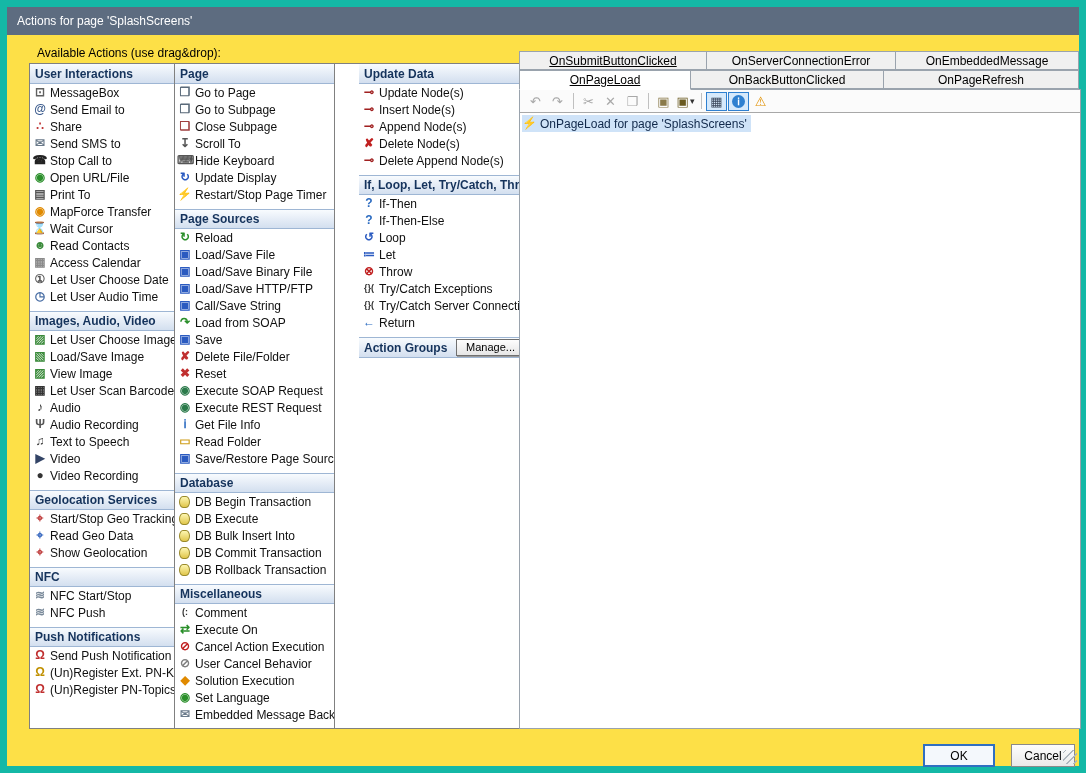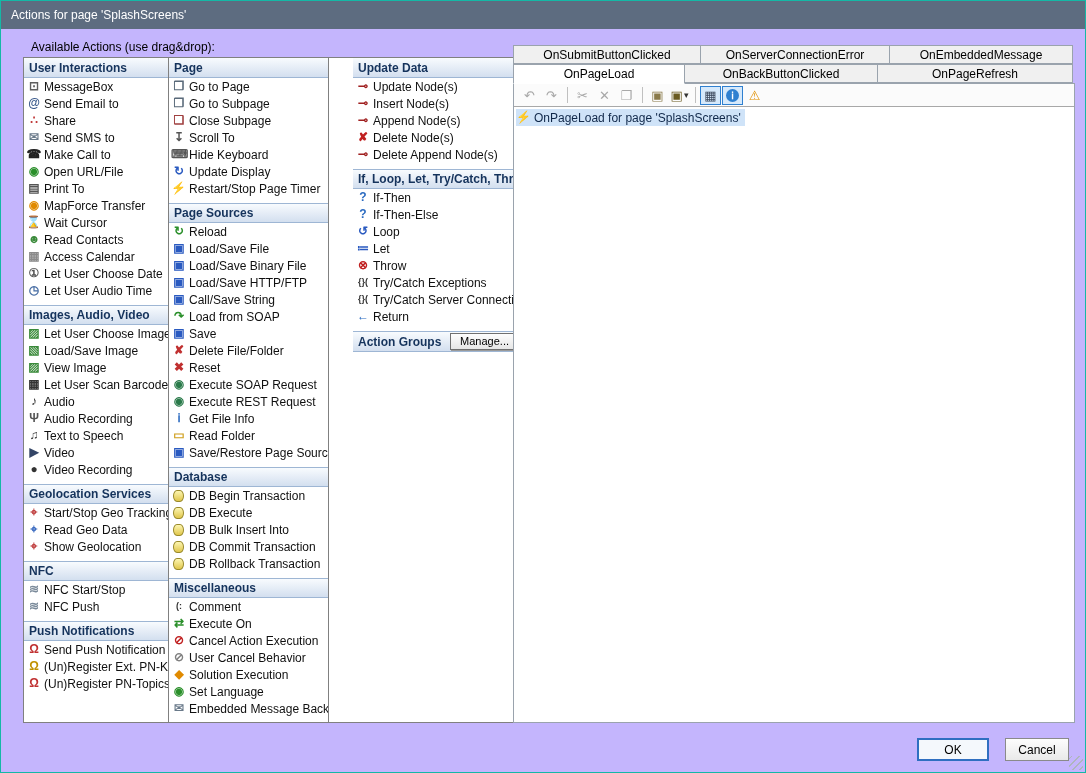--- a/index.html
+++ b/index.html
@@ -3,22 +3,22 @@
 <meta charset="utf-8">
 <style>
   * { box-sizing: border-box; }
   html,body { margin:0; padding:0; }
   body {
     width:1086px; height:773px; position:relative;
     font-family:"Liberation Sans", sans-serif;
     background:#ffffff; overflow:hidden;
   }
   .dialog {
-    position:absolute; inset:0; background:#c4b5fd;
-    border:1px solid #14b8a6;
+    position:absolute; inset:0; background:#fde047;
+    border:7px solid #14b8a6;
   }
   .titlebar {
     height:28px; background:#5d6c80; color:#ffffff;
     font-size:12px; display:flex; align-items:center; padding-left:10px;
   }
   .avail-label { position:absolute; left:30px; top:39px; font-size:12px; color:#000; }
 
   
   .actions-panel {
     position:absolute; left:22px; top:56px; width:525px; height:666px;
@@ -55,21 +55,21 @@
   }
 
   
   .right-panel { position:absolute; left:512px; top:44px; width:562px; height:678px; }
   .tab-row { display:flex; height:19px; position:relative; }
   .tab {
     border:1px solid #9aa3ad; background:#f0f0f0; font-size:12px; color:#000;
     display:flex; align-items:center; justify-content:center;
     margin-left:-1px; white-space:nowrap; cursor:default;
   }
-  .tab:first-child { margin-left:0; }
+  .tab:first-child { margin-left:0;text-decoration:underline; }
   .tab-row-2 { z-index:2; }
   .tab.active {
     background:#ffffff; border-bottom:1px solid #ffffff;
     height:20px; margin-bottom:-1px; z-index:3; font-weight:normal;
   }
   .pane {
     position:absolute; left:0; top:38px; right:0; bottom:0;
     border:1px solid #9aa3ad; background:#fbfbfb;
   }
   .toolbar { height:22px; display:flex; align-items:center; padding-left:5px; }
@@ -133,21 +133,21 @@
         <div class="action-item">
           <span class="ico" style="color: rgb(192, 58, 58);">∴</span>
           <span>Share</span>
         </div>
         <div class="action-item">
           <span class="ico" style="color: rgb(106, 122, 138);">✉</span>
           <span>Send SMS to</span>
         </div>
         <div class="action-item">
           <span class="ico" style="color: rgb(34, 34, 34);">☎</span>
-          <span>Make Call to</span>
+          <span>Stop Call to</span>
         </div>
         <div class="action-item">
           <span class="ico" style="color: rgb(42, 143, 42);">◉</span>
           <span>Open URL/File</span>
         </div>
         <div class="action-item">
           <span class="ico" style="color: rgb(85, 85, 85);">▤</span>
           <span>Print To</span>
         </div>
         <div class="action-item">

